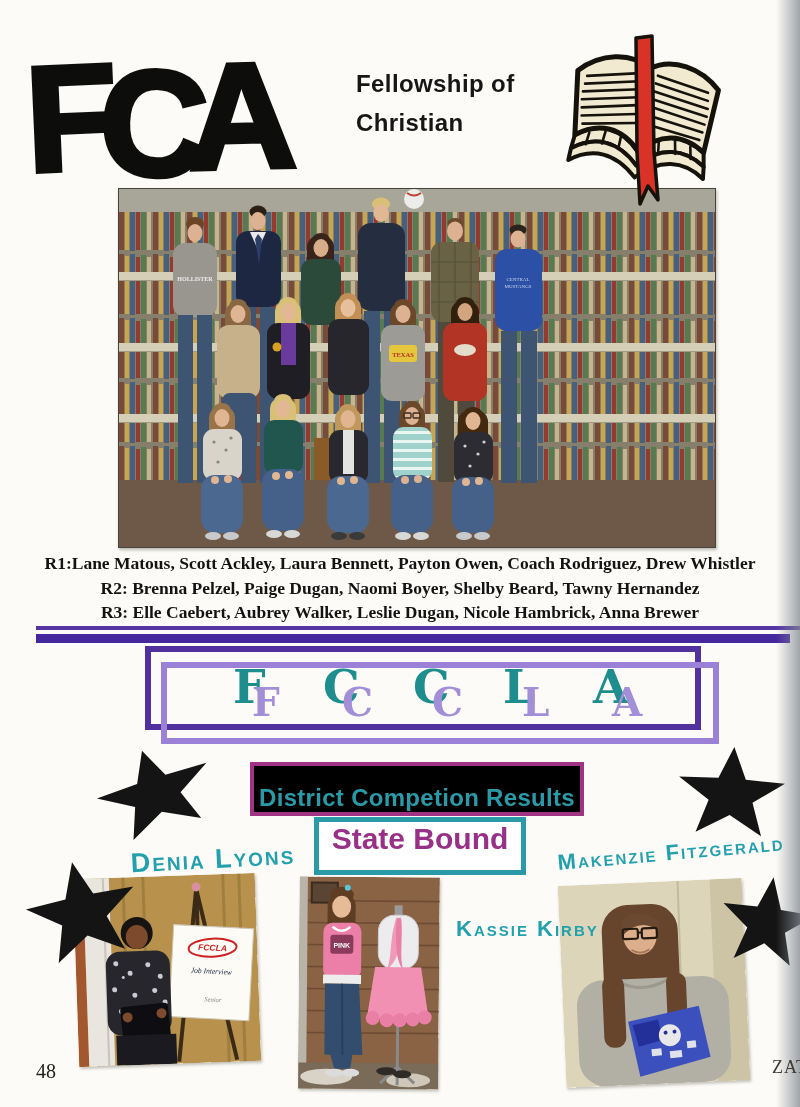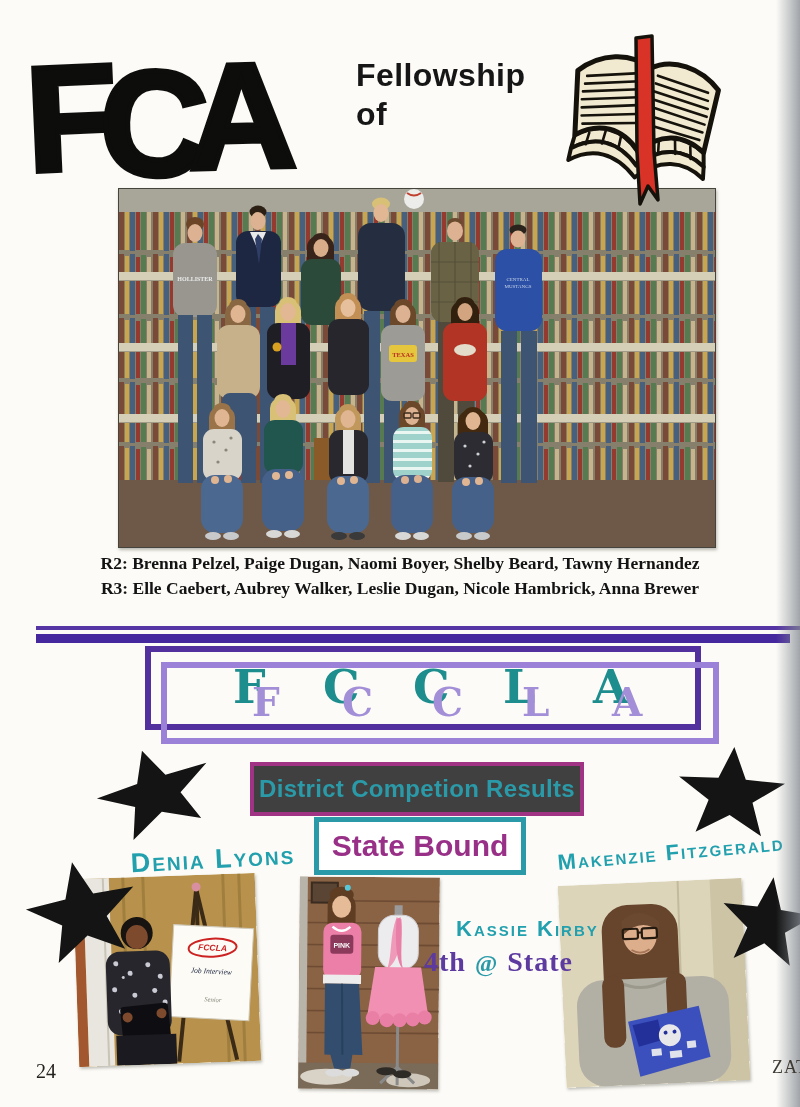--- a/index.html
+++ b/index.html
@@ -6,21 +6,21 @@
   .page{position:relative;width:800px;height:1107px;margin:0 auto;background:#fcfbf7;overflow:hidden;font-family:"Liberation Serif",serif;}
   .abs{position:absolute;}
 
   
   .fca-logo{left:26px;top:48px;width:330px;height:145px;font-family:"Liberation Sans",sans-serif;font-weight:900;font-size:150px;line-height:140px;color:#0d0d0c;-webkit-text-stroke:5px #0d0d0c;letter-spacing:-10px;white-space:nowrap;}
   .fca-logo span{display:inline-block;}
   .fca-logo span:nth-child(1){transform:rotate(-2.5deg);}
   .fca-logo span:nth-child(2){transform:rotate(2deg) translateY(5px);margin-left:-8px;}
   .fca-logo span:nth-child(3){transform:rotate(-1.5deg) translateY(-2px);margin-left:-10px;}
 
-  .org-name{left:356px;top:56px;width:200px;font-family:"Liberation Sans",sans-serif;font-weight:bold;font-size:32px;line-height:39px;color:#161616;letter-spacing:.4px;}
+  .org-name{left:356px;top:64px;width:200px;font-family:"Liberation Sans",sans-serif;font-weight:bold;font-size:24px;line-height:39px;color:#161616;letter-spacing:.4px;}
 
   .book{left:548px;top:32px;width:192px;height:188px;z-index:3;}
 
   .group-photo{left:118px;top:188px;width:598px;height:360px;box-shadow:1px 2px 3px rgba(60,60,50,.35);}
 
   .caption{left:0;top:551px;width:800px;text-align:center;font-weight:bold;font-size:17.5px;line-height:24.5px;color:#131313;}
 
   .div-thin{left:36px;top:626px;width:764px;height:3.5px;background:#5534a4;}
   .div-thick{left:36px;top:634px;width:754px;height:9px;background:#46289e;}
 
@@ -30,22 +30,22 @@
   .lp{position:relative;width:54px;height:74px;}
   .lp .t{position:absolute;left:0;top:0;font-size:46px;line-height:1;color:#1d8d8d;}
   .lp .p{position:absolute;left:19px;top:19px;font-size:39px;line-height:1;color:#a38fd8;}
 
   .star{position:absolute;}
   .s1{left:92px;top:746px;width:128px;height:96px;transform:rotate(-18deg);}
   .s2{left:672px;top:744px;width:118px;height:102px;transform:rotate(4deg);}
   .s3{left:22px;top:858px;width:122px;height:112px;transform:rotate(-12deg);z-index:3;}
   .s4{left:716px;top:874px;width:102px;height:100px;transform:rotate(8deg);z-index:4;}
 
-  .district-box{left:250px;top:762px;width:326px;height:46px;border:4px solid #a03384;background:#404040;display:flex;align-items:center;justify-content:center;font-family:"Liberation Sans",sans-serif;font-weight:bold;font-size:24px;color:#2a9aa8;letter-spacing:.3px;}
-  .state-box{left:314px;top:817px;width:202px;height:48px;border:5px solid #2a9aa8;background:#fff;display:flex;align-items:center;justify-content:center;font-family:"Liberation Sans",sans-serif;font-weight:bold;font-size:30px;color:#993088;}
+  .district-box{left:250px;top:762px;width:326px;height:46px;border:4px solid #a03384;background:#000000;display:flex;align-items:flex-end;justify-content:center;font-family:"Liberation Sans",sans-serif;font-weight:bold;font-size:24px;color:#2a9aa8;letter-spacing:.3px;}
+  .state-box{left:314px;top:817px;width:202px;height:48px;border:5px solid #2a9aa8;background:#fff;display:flex;justify-content:center;font-family:"Liberation Sans",sans-serif;font-weight:bold;font-size:30px;color:#993088;}
 
   .script-name{font-family:"Liberation Sans",sans-serif;font-weight:bold;font-variant:small-caps;color:#22a0ae;letter-spacing:2px;text-align:center;}
   .name-denia{left:98px;top:844px;width:230px;font-size:27px;transform:rotate(-3deg);}
   .name-makenzie{left:540px;top:840px;width:262px;font-size:22px;transform:rotate(-5deg);}
   .name-kassie{left:424px;top:916px;width:175px;font-size:22px;text-align:left;z-index:4;margin-left:32px;}
   .award{left:424px;top:946px;font-weight:bold;font-size:28px;letter-spacing:1px;z-index:4;}
   .award .rk,.award .pl{color:#5d3aa0;}
   .award .at{color:#2a9aa8;margin:0 9px;font-size:24px;}
 
   .photo{position:absolute;box-shadow:1px 2px 3px rgba(60,60,50,.3);}
@@ -66,20 +66,21 @@
   </defs>
 </svg>
 
 <div class="page">
 
   <div class="abs fca-logo">
     <span>F</span><span>C</span><span>A</span>
   </div>
   <div class="abs org-name">
     <div>Fellowship of</div>
+    <div>Christian</div>
   </div>
 
   <svg class="abs group-photo" viewBox="0 0 598 360" preserveAspectRatio="none">
     <defs>
       <pattern id="bk" width="34" height="64" patternUnits="userSpaceOnUse">
         <rect width="34" height="64" fill="#857f6c"></rect>
         <rect x="1" y="2" width="5" height="60" fill="#7a4a38"></rect>
         <rect x="7" y="4" width="4" height="58" fill="#c9a64e"></rect>
         <rect x="12" y="2" width="5" height="61" fill="#47607e"></rect>
         <rect x="18" y="5" width="4" height="57" fill="#943a2e"></rect>
@@ -299,20 +300,21 @@
         <line x1="76" y1="106" x2="75" y2="119"></line>
           <line x1="114" y1="106" x2="115" y2="119"></line>
         <line x1="130" y1="104" x2="132" y2="117"></line>
           <line x1="146" y1="108" x2="148" y2="120"></line>
       </g>
     </g>
     <path d="M88,6 L104,4 L106,120 L110,168 L100,154 L92,172 L89,120 Z" fill="#d93226" stroke="#15120c" stroke-width="3.5" stroke-linejoin="round"></path>
   </svg>
 
   <div class="abs caption">
+    <div>R1:Lane Matous, Scott Ackley, Laura Bennett, Payton Owen, Coach Rodriguez, Drew Whistler</div>
     <div>R2: Brenna Pelzel, Paige Dugan, Naomi Boyer, Shelby Beard, Tawny Hernandez</div>
     <div>R3: Elle Caebert, Aubrey Walker, Leslie Dugan, Nicole Hambrick, Anna Brewer</div>
   </div>
 
   <div class="abs div-thin"></div>
   <div class="abs div-thick"></div>
 
   <div class="abs fccla-outer"></div>
   <div class="abs fccla-inner"></div>
   <div class="abs fccla-letters">
@@ -473,20 +475,17 @@
   <svg class="star s3" viewBox="-55 -55 110 110" preserveAspectRatio="none">
       <use href="#star-shape" fill="#141414"></use>
     </svg>
   <svg class="star s4" viewBox="-55 -55 110 110" preserveAspectRatio="none">
       <use href="#star-shape" fill="#141414"></use>
     </svg>
 
   <div class="abs script-name name-denia">Denia Lyons</div>
   <div class="abs script-name name-makenzie">Makenzie Fitzgerald</div>
   <div class="abs script-name name-kassie">Kassie Kirby</div>
-  <div class="abs award">
-    <span class="rk">4th</span><span class="at">@</span><span class="pl">State</span>
-  </div>
-
-  <div class="abs page-number">24</div>
+
+  <div class="abs page-number">48</div>
   <div class="abs edge-label">ZAT</div>
   <div class="abs edge-shade"></div>
 </div>
 
 </body></html>

